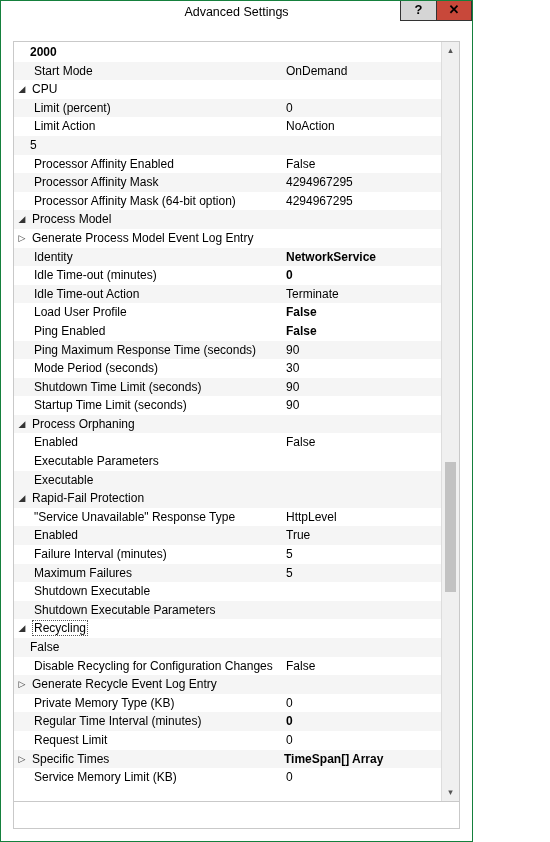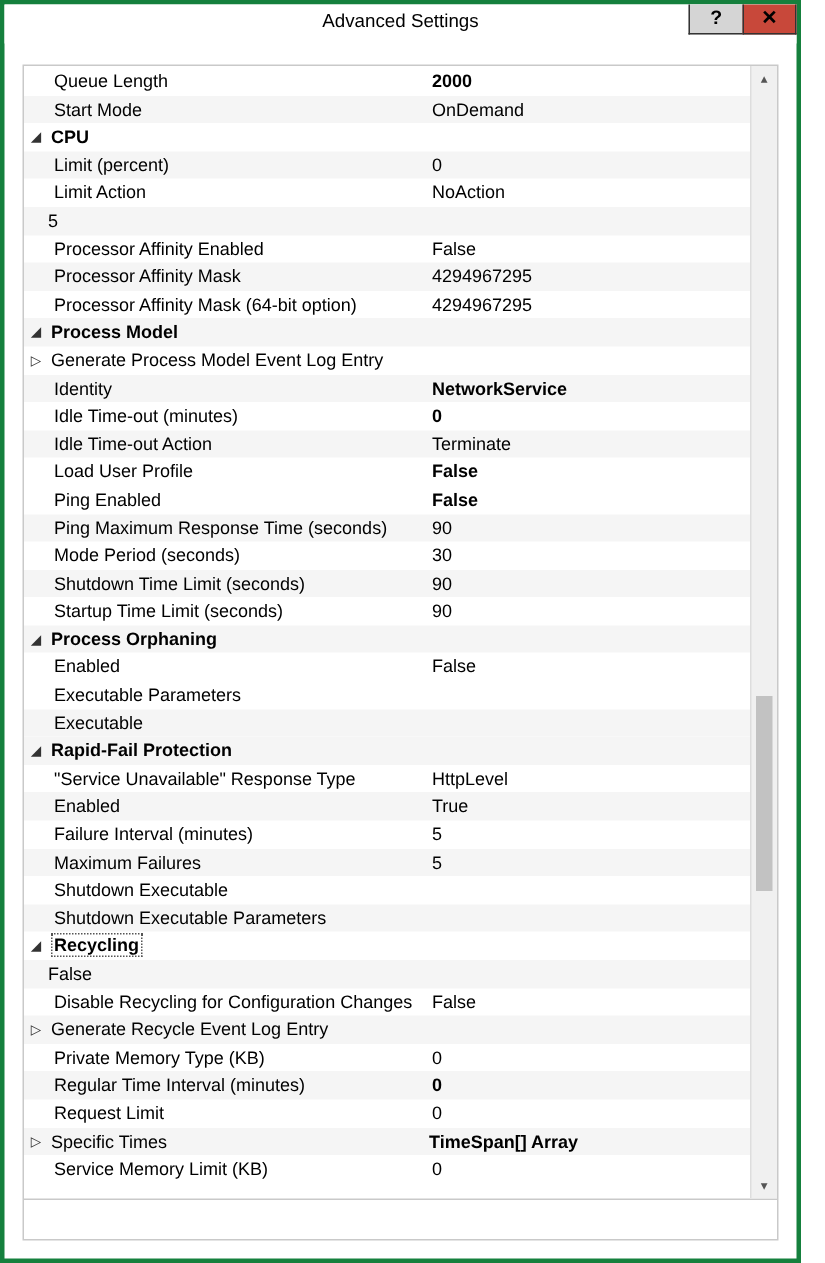--- a/index.html
+++ b/index.html
@@ -4,23 +4,23 @@
 <style>
   html, body {
     margin: 0;
     padding: 0;
     background: #fff;
     font-family: "Segoe UI", Tahoma, Arial, sans-serif;
     font-size: 12px;
     color: #000;
   }
   .window {
-    width: 534px;
+    width: 473px;
     height: 842px;
-    border: 3px solid #15803d;
+    border: 1px solid #15803d;
     background: #fff;
     box-sizing: border-box;
     position: relative;
   }
   .titlebar {
     height: 26px;
     background: #fff;
     position: relative;
     border-bottom: 0;
   }
@@ -106,21 +106,21 @@
     text-overflow: clip;
   }
   .label.sub {
     padding-left: 4px;
   }
   .value {
     flex: 1;
     padding-left: 0px;
   }
   .cat {
-    font-weight: bold;
+    font-weight: normal;
   }
   .bold {
     font-weight: bold;
   }
   .sel .label span.t {
     border: 1px dotted #555;
     padding: 0 1px;
   }
   
   .scrollbar {
@@ -166,21 +166,20 @@
       <div class="title-btn help-btn">?</div>
       <div class="title-btn close-btn">✕</div>
     </div>
   </div>
 
   <div class="client">
     <div class="grid-wrap">
       <div class="grid" id="grid">
           <div class="row">
             <div class="exp"></div>
-            <div class="label sub">Queue Length</div>
             <div class="value bold">2000</div>
           </div>
           <div class="row row-alt">
             <div class="exp"></div>
             <div class="label sub">Start Mode</div>
             <div class="value">OnDemand</div>
           </div>
           <div class="row">
             <div class="exp">◢</div>
             <div class="label cat">CPU</div>

